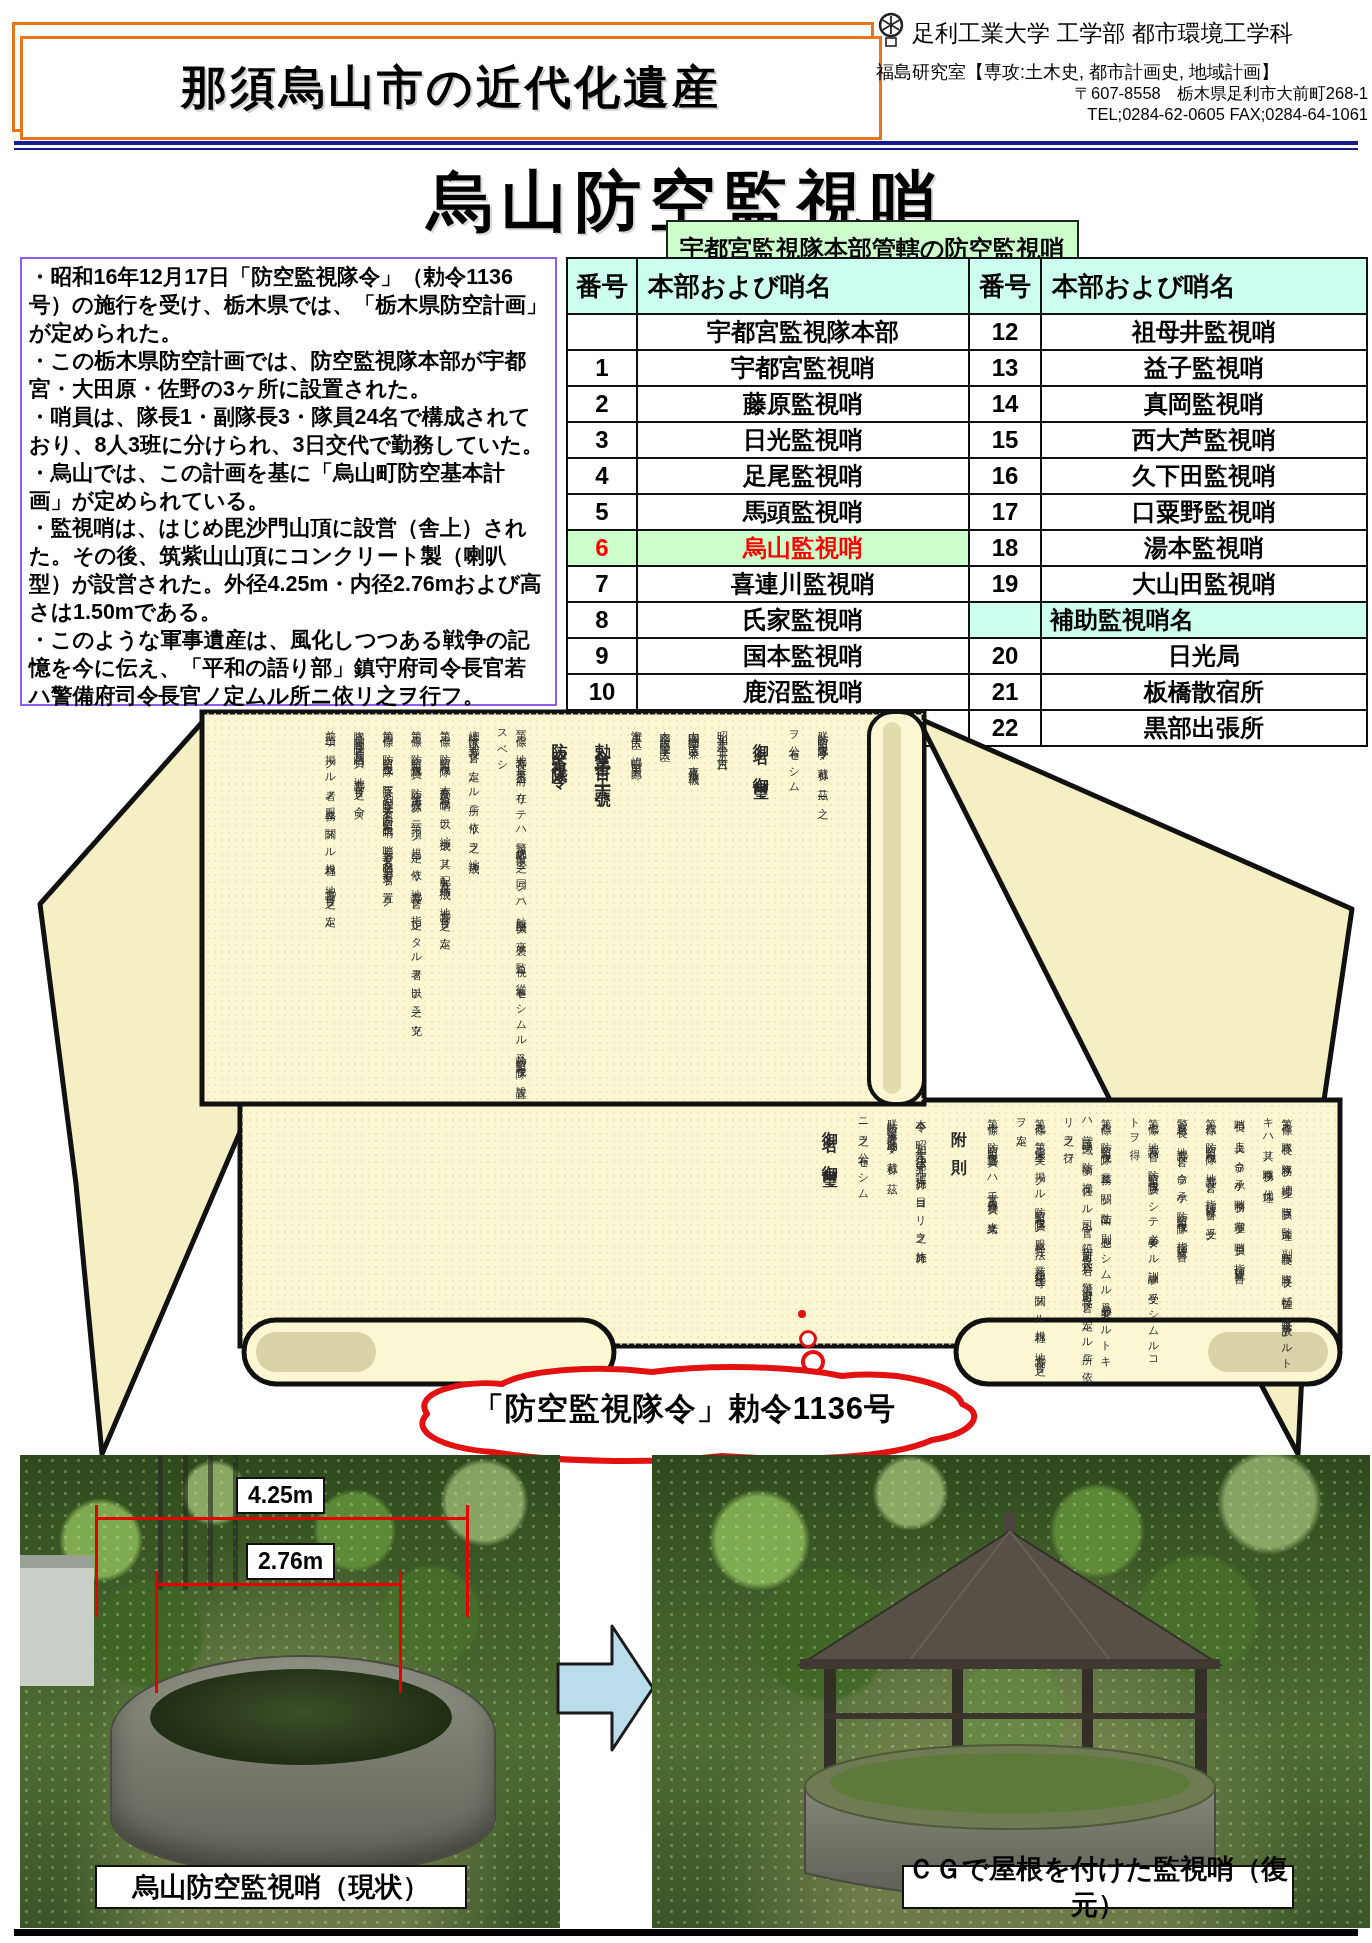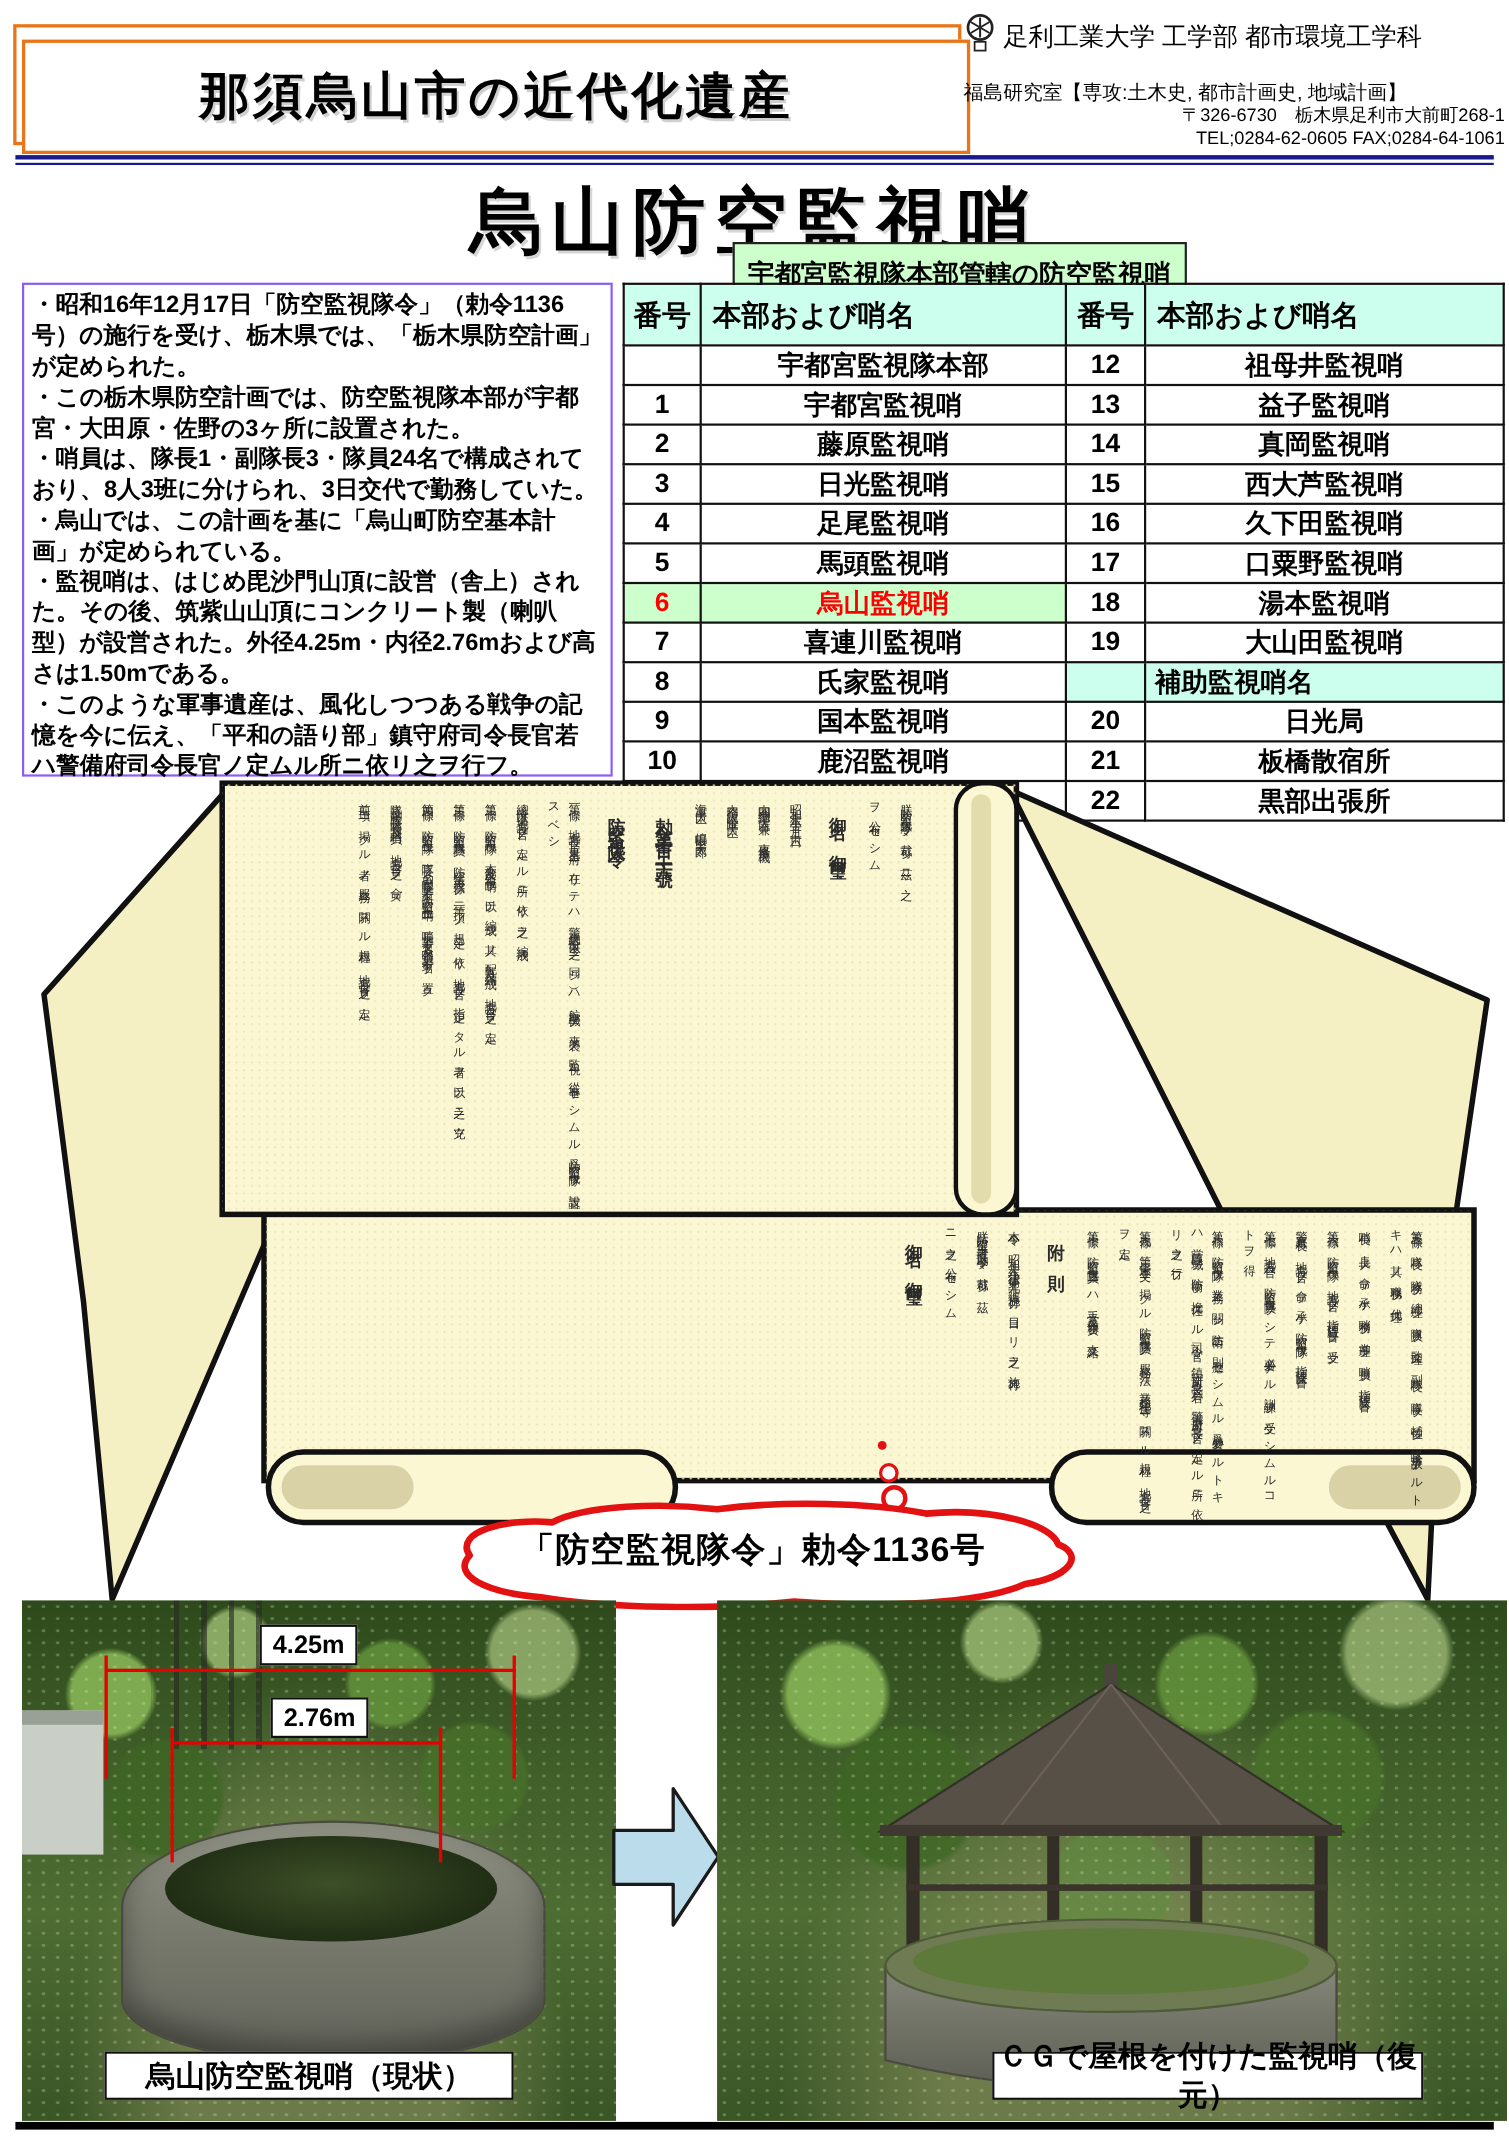--- a/index.html
+++ b/index.html
@@ -7,21 +7,21 @@
         font-family:"Liberation Sans","DejaVu Sans",sans-serif;color:#000;}
 
   
   .title-box{position:absolute;left:12px;top:22px;width:856px;height:104px;border:3px solid #E8751A;}
   .title-box-inner{position:absolute;left:5px;top:11px;right:-11px;bottom:-11px;border:3px solid #E8751A;
                    background:#fff;display:flex;align-items:center;justify-content:center;}
   .title-box-inner span{font-size:46px;font-weight:bold;letter-spacing:3px;
                         text-shadow:2px 2px 0 rgba(120,120,120,.35);}
   .univ{position:absolute;left:876px;top:12px;width:492px;line-height:1.25;}
   .univ .l1{display:flex;align-items:center;gap:6px;font-size:23px;white-space:nowrap;}
-  .univ .l2{font-size:18px;margin-top:18px;white-space:nowrap;}
+  .univ .l2{font-size:18px;margin-top:6px;white-space:nowrap;}
   .univ .l3,.univ .l4{font-size:16.5px;text-align:right;white-space:nowrap;}
   .crest{flex:0 0 auto;}
 
   .rule-a{position:absolute;left:14px;top:141px;width:1344px;height:4px;background:#1A1A8F;}
   .rule-b{position:absolute;left:14px;top:148px;width:1344px;height:2px;background:#1A1A8F;}
 
   .main-title{position:absolute;left:0;top:157px;width:100%;text-align:center;
               font-size:66px;font-weight:bold;letter-spacing:8px;
               text-shadow:2px 2px 0 rgba(120,120,120,.3);}
 
@@ -118,21 +118,21 @@
       <span class="crest">
         <svg width="30" height="36" viewBox="0 0 30 36">
           <circle cx="15" cy="13" r="11" fill="none" stroke="#222" stroke-width="2.4"></circle>
           <path d="M15 4 V22 M6.5 8 L23.5 18 M23.5 8 L6.5 18" stroke="#222" stroke-width="1.8"></path>
           <rect x="10" y="26" width="10" height="8" fill="none" stroke="#222" stroke-width="1.6"></rect>
         </svg>
       </span>
       <span>足利工業大学 工学部 都市環境工学科</span>
     </div>
     <div class="l2">福島研究室【専攻:土木史, 都市計画史, 地域計画】</div>
-    <div class="l3">〒326-6730　栃木県足利市大前町268-1</div>
+    <div class="l3">〒607-8558　栃木県足利市大前町268-1</div>
     <div class="l4">TEL;0284-62-0605  FAX;0284-64-1061</div>
   </div>
 
   <div class="rule-a"></div>
   <div class="rule-b"></div>
 
   <div class="main-title">烏山防空監視哨</div>
 
   <div class="desc">
     <p>・昭和16年12月17日「防空監視隊令」（勅令1136号）の施行を受け、栃木県では、「栃木県防空計画」が定められた。</p>

